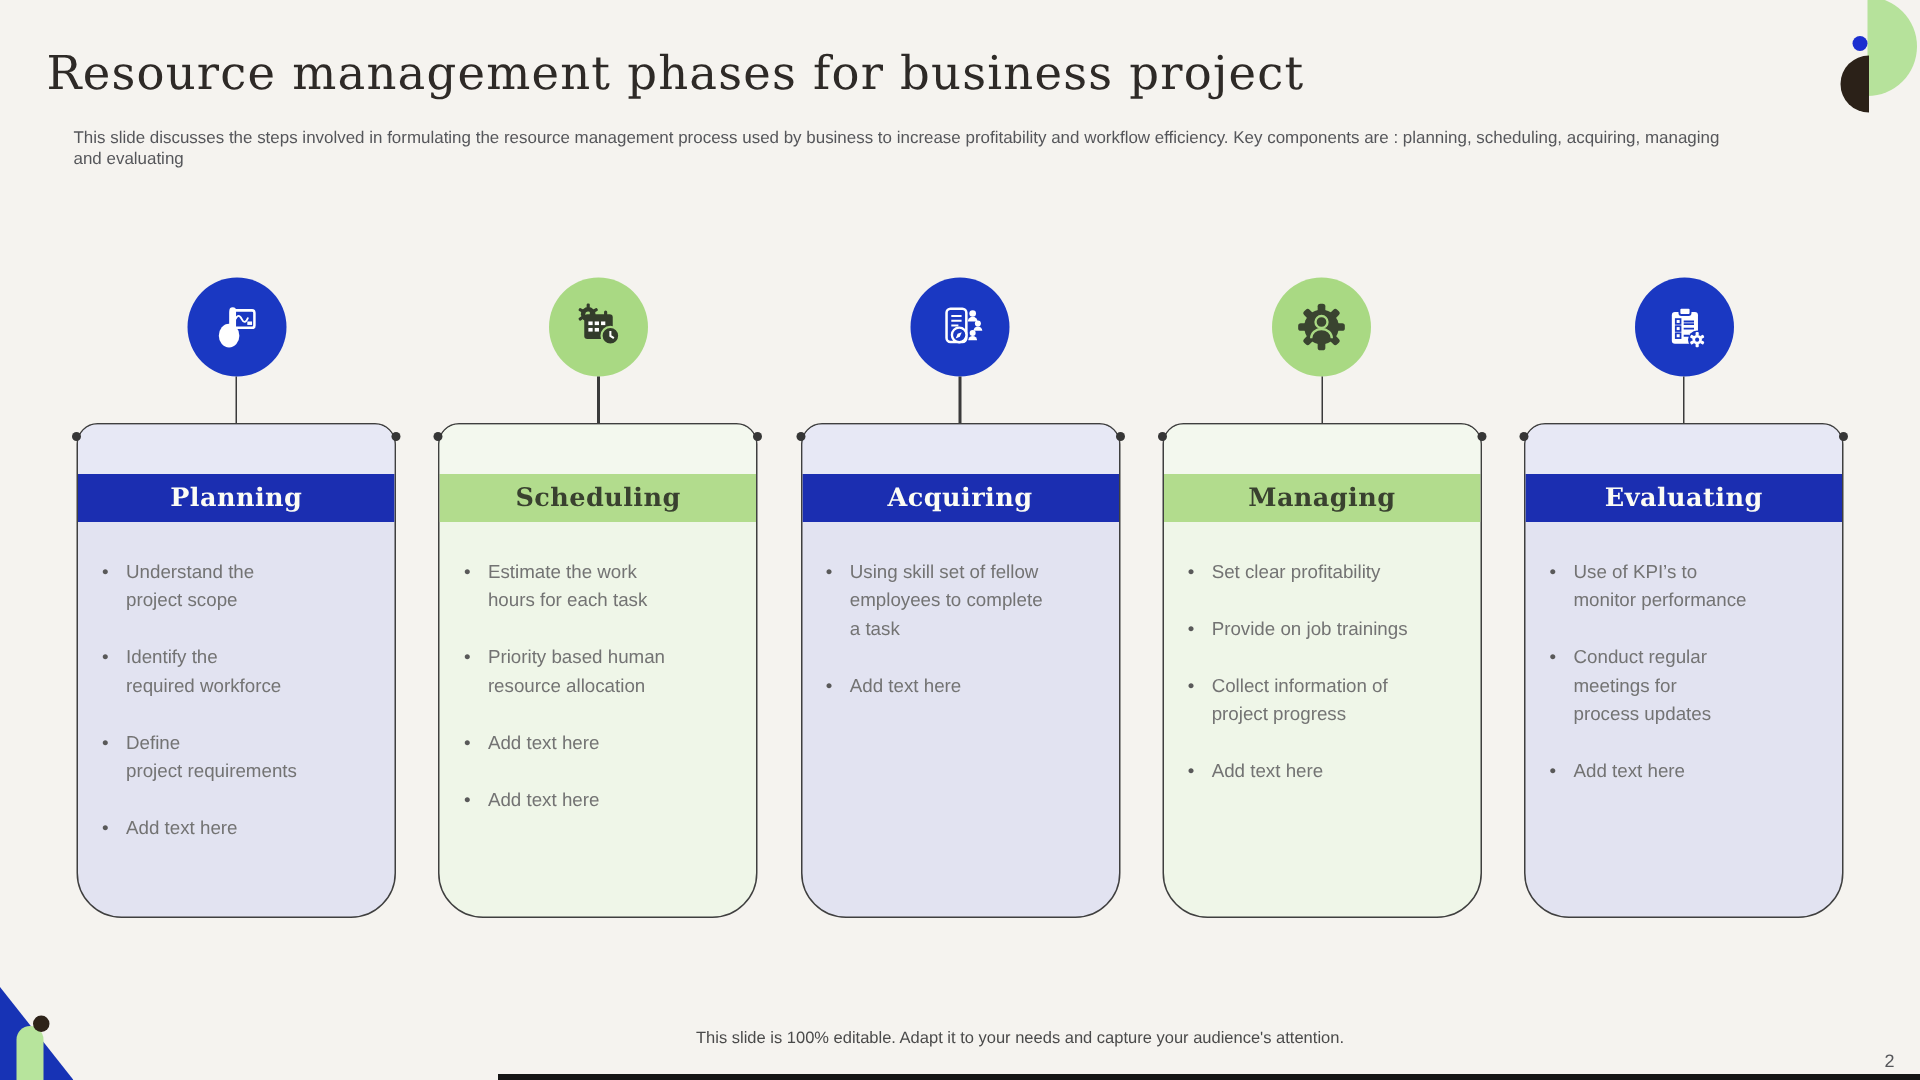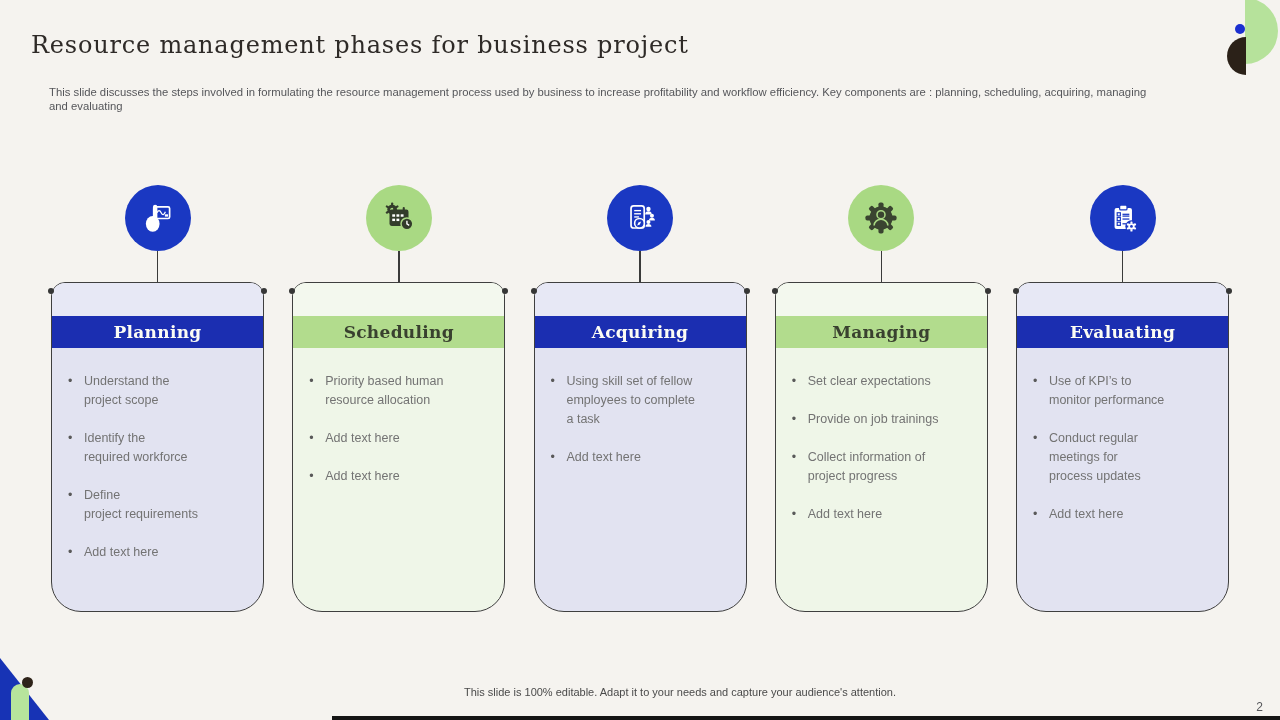--- a/index.html
+++ b/index.html
@@ -5,21 +5,21 @@
   html,body { margin:0; padding:0; background:#888; }
   .slide {
     position:relative; width:1280px; height:720px; margin:0 auto;
     background:#f5f3ef; overflow:hidden;
     font-family:"Liberation Sans", sans-serif;
   }
   
   .title {
     position:absolute; left:31px; top:31px;
     font-family:"DejaVu Serif","Liberation Serif",serif;
-    font-size:24px; color:#2e2a27; letter-spacing:0.8px; font-weight:500;
+    font-size:31px; color:#2e2a27; letter-spacing:0.8px; font-weight:500;
   }
   .subtitle {
     position:absolute; left:49px; top:86px; width:1175px;
     font-size:11.3px; line-height:13.5px; color:#55565a; white-space:pre-line;
   }
   
   .logo-green { position:absolute; left:1245px; top:-2px; width:33px; height:66px;
     background:#b6e29b; border-radius:0 33px 33px 0; }
   .logo-dark  { position:absolute; left:1227px; top:37px; width:19px; height:38px;
     background:#2b2118; border-radius:19px 0 0 19px; }
@@ -264,20 +264,22 @@
     </div>
 
     <div class="card green">
       <span class="corner-dot left"></span>
       <span class="corner-dot right"></span>
       <div class="card-shell">
         <div class="card-strip"></div>
         <div class="card-header">Scheduling</div>
         <div class="card-body">
           <ul>
+            <li>Estimate the work
+hours for each task</li>
             <li>Priority based human
 resource allocation</li>
             <li>Add text here</li>
             <li>Add text here</li>
           </ul>
         </div>
       </div>
     </div>
 
     <div class="card blue">
@@ -298,21 +300,21 @@
     </div>
 
     <div class="card green">
       <span class="corner-dot left"></span>
       <span class="corner-dot right"></span>
       <div class="card-shell">
         <div class="card-strip"></div>
         <div class="card-header">Managing</div>
         <div class="card-body">
           <ul>
-            <li>Set clear expectations</li>
+            <li>Set clear profitability</li>
             <li>Provide on job trainings</li>
             <li>Collect information of
 project progress</li>
             <li>Add text here</li>
           </ul>
         </div>
       </div>
     </div>
 
     <div class="card blue">

